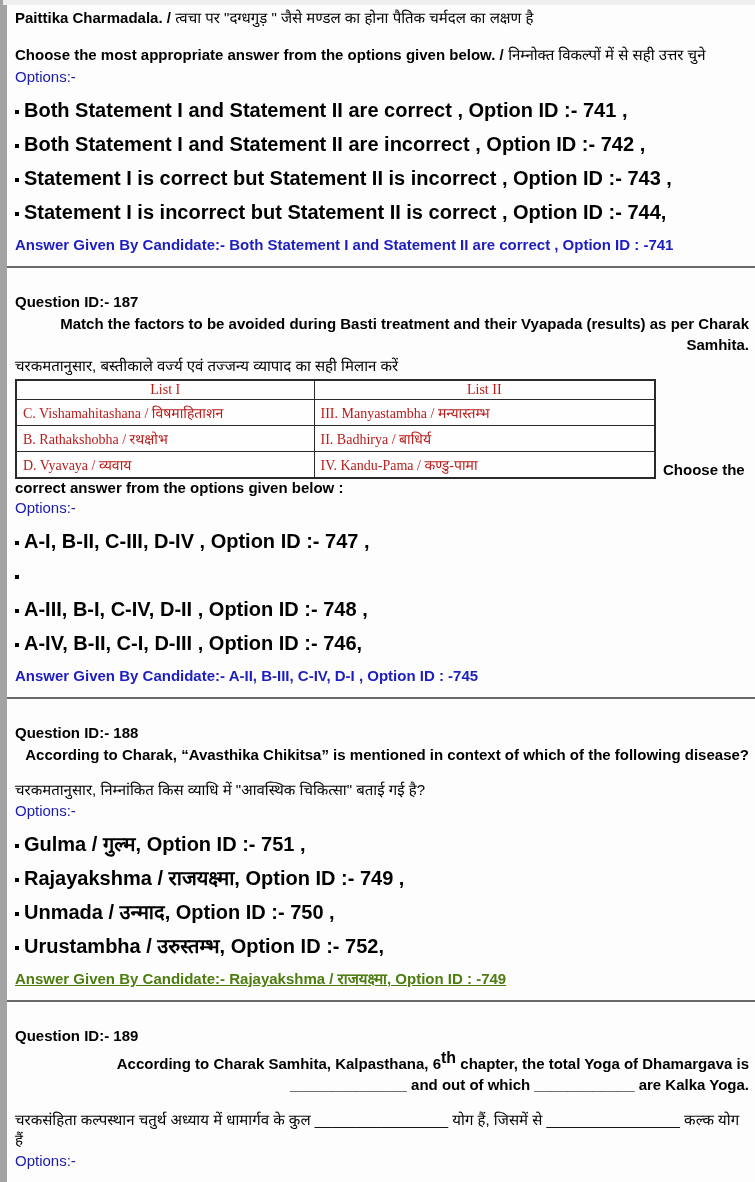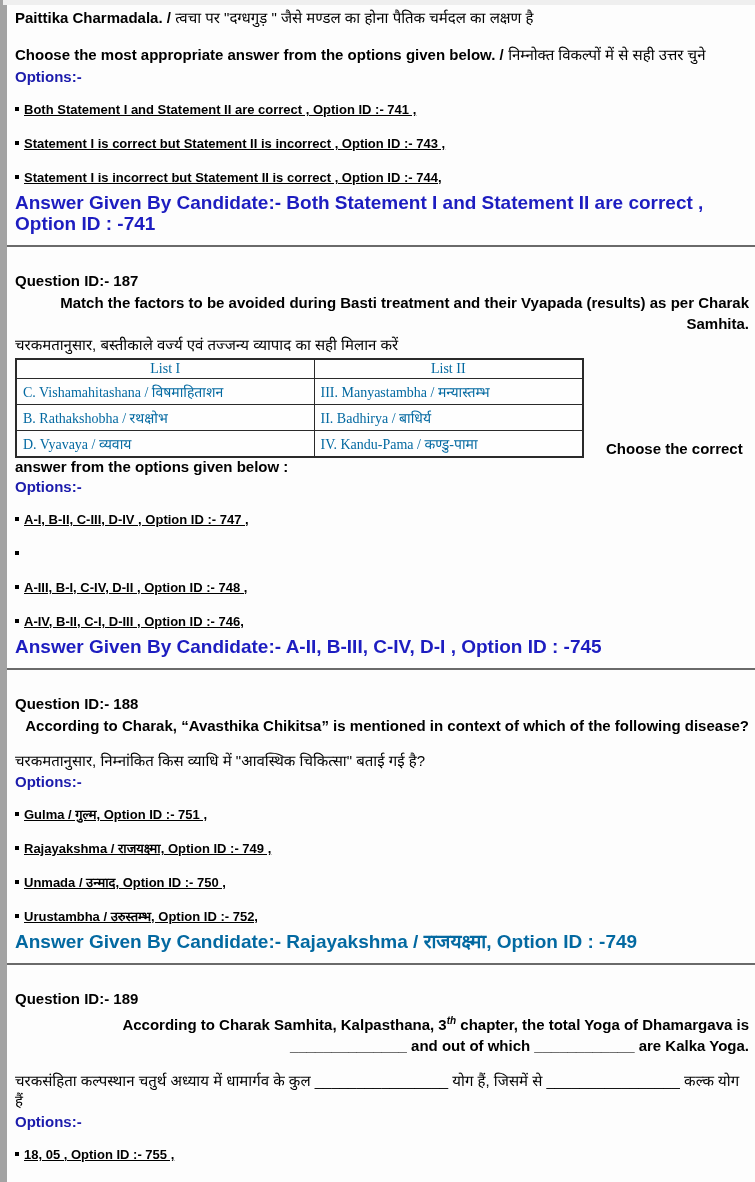--- a/index.html
+++ b/index.html
@@ -21,53 +21,54 @@
   .hi { font-weight: normal; font-size: 15px; }
   p { margin: 0; }
 
   .stem-line { line-height: 21px; margin-bottom: 2px; }
   .gap-sm { height: 14px; }
 
   .qid { font-weight: bold; font-size: 15px; line-height: 20px; margin-bottom: 1px; margin-top: 24px; }
   .stem-en-block { font-weight: bold; font-size: 15px; line-height: 21px; text-align: right; }
   .stem-hi-block { font-size: 15px; line-height: 20px; margin-top: 1px; }
 
-  .options-label { font-weight: bold; font-size: 15px; line-height: 19px; margin: 1px 0 0 0; }
-  .option { font-weight: bold; font-size: 13px; line-height: 20px; margin-top: 14px; text-decoration: underline; }
+  .options-label { font-weight: normal; font-size: 15px; line-height: 19px; margin: 1px 0 0 0; }
+  .option { font-weight: bold; font-size: 20px; line-height: 20px; margin-top: 14px; }
   .bullet { display: inline-block; width: 4px; height: 4px; background: #000; margin-right: 5px; vertical-align: 3px; }
-  .answer { font-weight: bold; font-size: 19px; line-height: 21px; margin-top: 4px; }
+  .answer { font-weight: bold; font-size: 15px; line-height: 21px; margin-top: 12px; }
 
   .sep { border: none; height: 0; border-top: 2px solid #6a6a6a; margin: 11px -6px 9px -8px; }
 
   .table-line { margin-top: 3px; line-height: 21px; }
   .match-table {
     display: inline-table; vertical-align: bottom;
     border-collapse: collapse; border: 2px solid #2a2a2a;
-    font-family: "Liberation Serif", serif; font-size: 14px; font-weight: normal; color: #0369a1;
-    margin-right: 22px; background: #fefefe; padding-left: 47px;
+    font-family: "Liberation Serif", serif; font-size: 14px; font-weight: normal; color: #b91c1c;
+    margin-right: 7px; background: #fefefe; padding-left: 47px;
   }
   .match-table td { border: 1px solid #2a2a2a; padding: 3px 6px; }
   .match-table tr.hdr td { text-align: center; padding: 1px 6px; }
   .match-table td.c1 { width: 298px; }
-  .match-table td.c2 { width: 269px; }
-  sup { font-size: 10px; font-weight: bold; font-style: italic; }
+  .match-table td.c2 { width: 341px; }
+  sup { font-size: 16px; font-weight: bold; }
 </style>
 </head>
 <body>
 
 <div class="topstrip"></div>
 
 <div class="page">
 
   <section>
     <p class="stem-line"><span class="en">Paittika Charmadala. /</span> <span class="hi">त्वचा पर "दग्धगुड़ " जैसे मण्डल का होना पैतिक चर्मदल का लक्षण है</span></p>
     <div class="gap-sm"></div>
     <p class="stem-line"><span class="en">Choose the most appropriate answer from the options given below. /</span> <span class="hi">निम्नोक्त विकल्पों में से सही उत्तर चुने</span></p>
     <p class="options-label" style="color: rgb(27, 27, 172);">Options:-</p>
     <div class="option"><span class="bullet"></span><span>Both Statement I and Statement II are correct , Option ID :- 741 ,</span></div>
+    <div class="option"><span class="bullet"></span><span>Both Statement I and Statement II are incorrect , Option ID :- 742 ,</span></div>
     <div class="option"><span class="bullet"></span><span>Statement I is correct but Statement II is incorrect , Option ID :- 743 ,</span></div>
     <div class="option"><span class="bullet"></span><span>Statement I is incorrect but Statement II is correct , Option ID :- 744,</span></div>
     <p class="answer" style="color: rgb(29, 29, 192);">Answer Given By Candidate:- Both Statement I and Statement II are correct , Option ID : -741</p>
   </section>
 
   <hr class="sep" style="border-top-color: rgb(106, 106, 106);">
 
   <section>
     <p class="qid">Question ID:- 187</p>
     <p class="stem-en-block">Match the factors to be avoided during Basti treatment and their Vyapada (results) as per Charak Samhita.</p>
@@ -106,28 +107,28 @@
   <section>
     <p class="qid">Question ID:- 188</p>
     <p class="stem-en-block">According to Charak, “Avasthika Chikitsa” is mentioned in context of which of the following disease?</p>
     <div class="gap-sm"></div>
     <p class="stem-hi-block hi">चरकमतानुसार, निम्नांकित किस व्याधि में "आवस्थिक चिकित्सा" बताई गई है?</p>
     <p class="options-label" style="color: rgb(27, 27, 172);">Options:-</p>
     <div class="option"><span class="bullet"></span><span>Gulma / गुल्म, Option ID :- 751 ,</span></div>
     <div class="option"><span class="bullet"></span><span>Rajayakshma / राजयक्ष्मा, Option ID :- 749 ,</span></div>
     <div class="option"><span class="bullet"></span><span>Unmada / उन्माद, Option ID :- 750 ,</span></div>
     <div class="option"><span class="bullet"></span><span>Urustambha / उरुस्तम्भ, Option ID :- 752,</span></div>
-    <p class="answer" style="color: #0369a1;">Answer Given By Candidate:- Rajayakshma / राजयक्ष्मा, Option ID : -749</p>
+    <p class="answer" style="color: #4d7c0f; text-decoration: underline;">Answer Given By Candidate:- Rajayakshma / राजयक्ष्मा, Option ID : -749</p>
   </section>
 
   <hr class="sep" style="border-top-color: rgb(106, 106, 106);">
 
   <section>
     <p class="qid">Question ID:- 189</p>
-    <p class="stem-en-block"><span>According to Charak Samhita, Kalpasthana, 3</span><sup>th</sup> <span>chapter, the total Yoga of Dhamargava is ______________ and out of which ____________ are Kalka Yoga.</span></p>
+    <p class="stem-en-block"><span>According to Charak Samhita, Kalpasthana, 6</span><sup>th</sup> <span>chapter, the total Yoga of Dhamargava is ______________ and out of which ____________ are Kalka Yoga.</span></p>
     <div class="gap-sm"></div>
     <p class="stem-hi-block hi">चरकसंहिता कल्पस्थान चतुर्थ अध्याय में धामार्गव के कुल ________________ योग हैं, जिसमें से ________________ कल्क योग हैं</p>
     <p class="options-label" style="color: rgb(27, 27, 172);">Options:-</p>
     <div class="option"><span class="bullet"></span><span>18, 05 , Option ID :- 755 ,</span></div>
     <div class="option"><span class="bullet"></span><span>18, 09 , Option ID :- 756 ,</span></div>
   </section>
 
 </div>
 
 </body></html>

